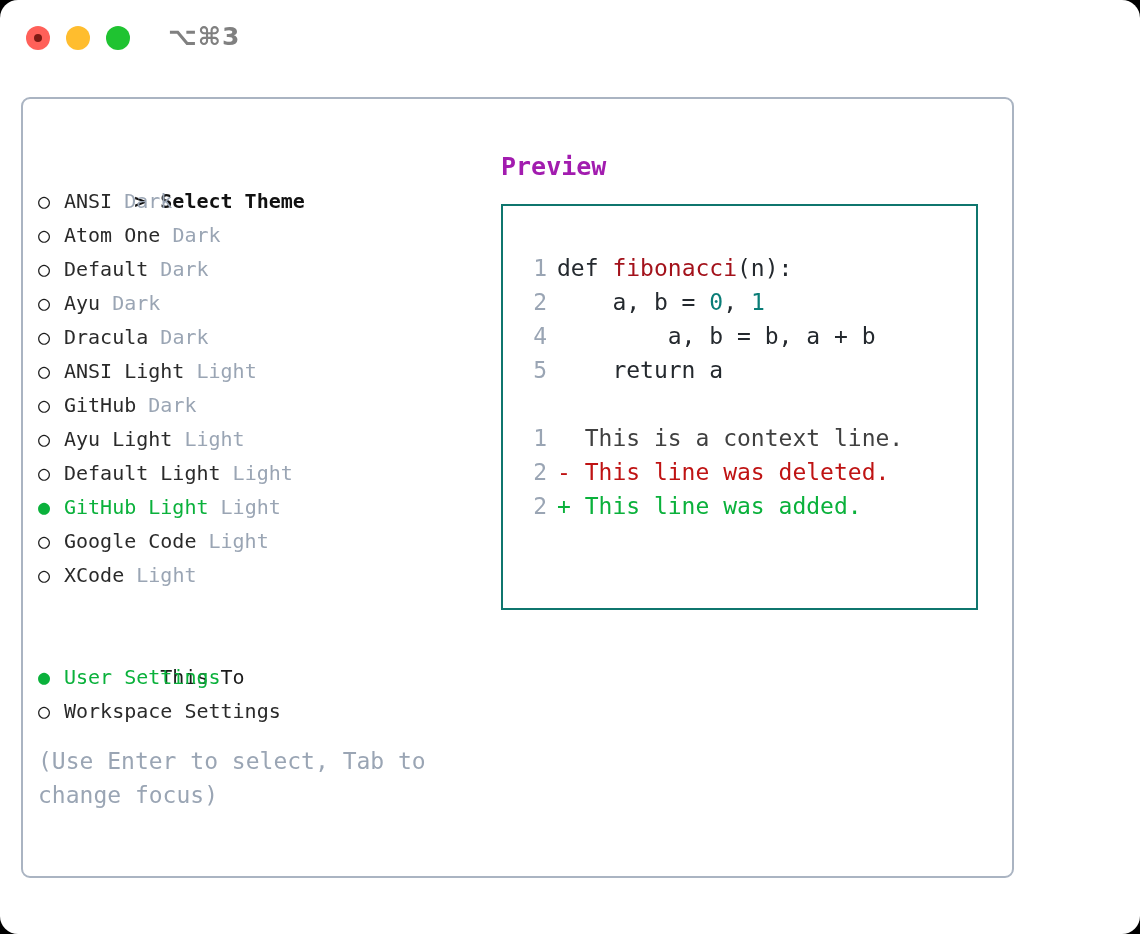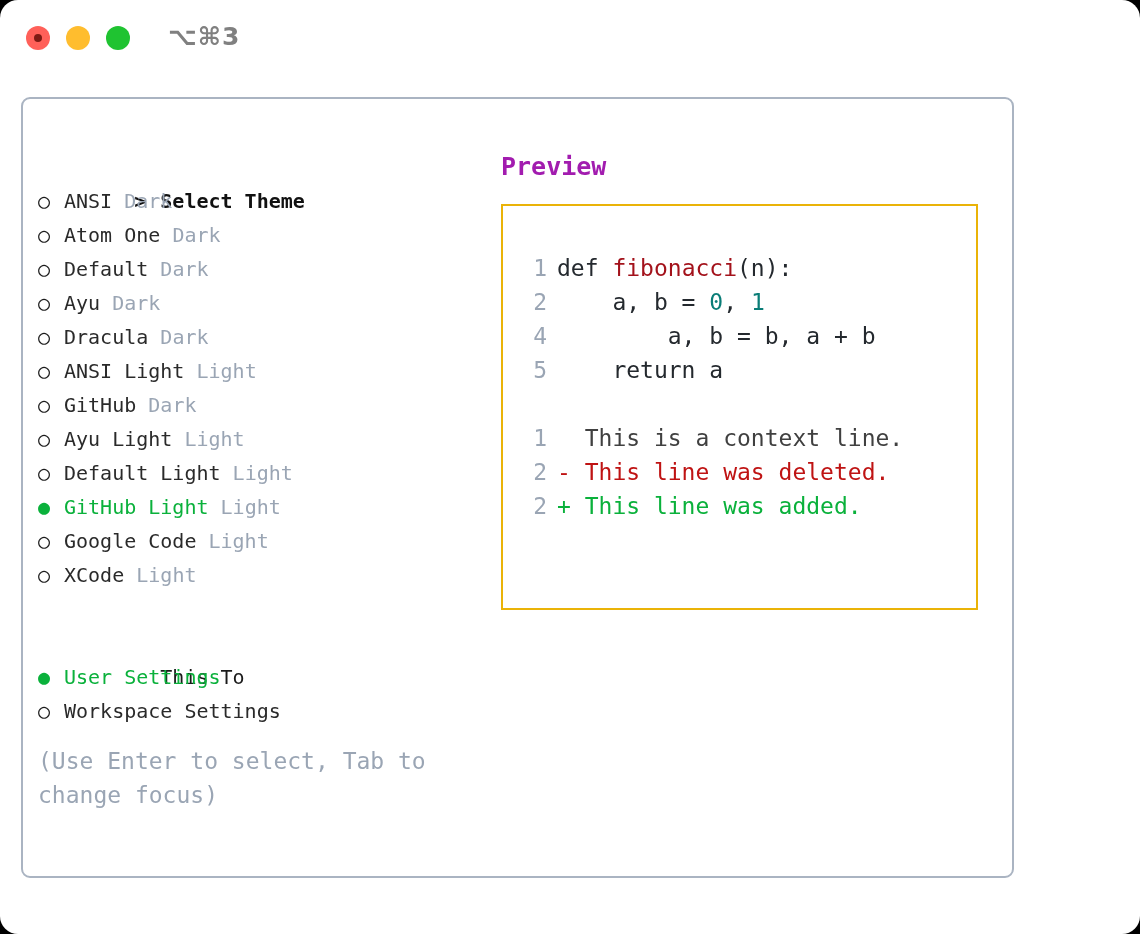--- a/index.html
+++ b/index.html
@@ -136,21 +136,21 @@
     line-height: 34px;
     color: #a21caf;
   }
 
   #preview-box {
     position: absolute;
     left: 478px;
     top: 105px;
     width: 477px;
     height: 406px;
-    border: 2px solid #eab308;
+    border: 2px solid #0f766e;
     box-sizing: border-box;
     background: #ffffff;
   }
   #code-area {
     position: absolute;
     left: 18px;
     top: 45px;
     right: 8px;
   }
   .code-line {

